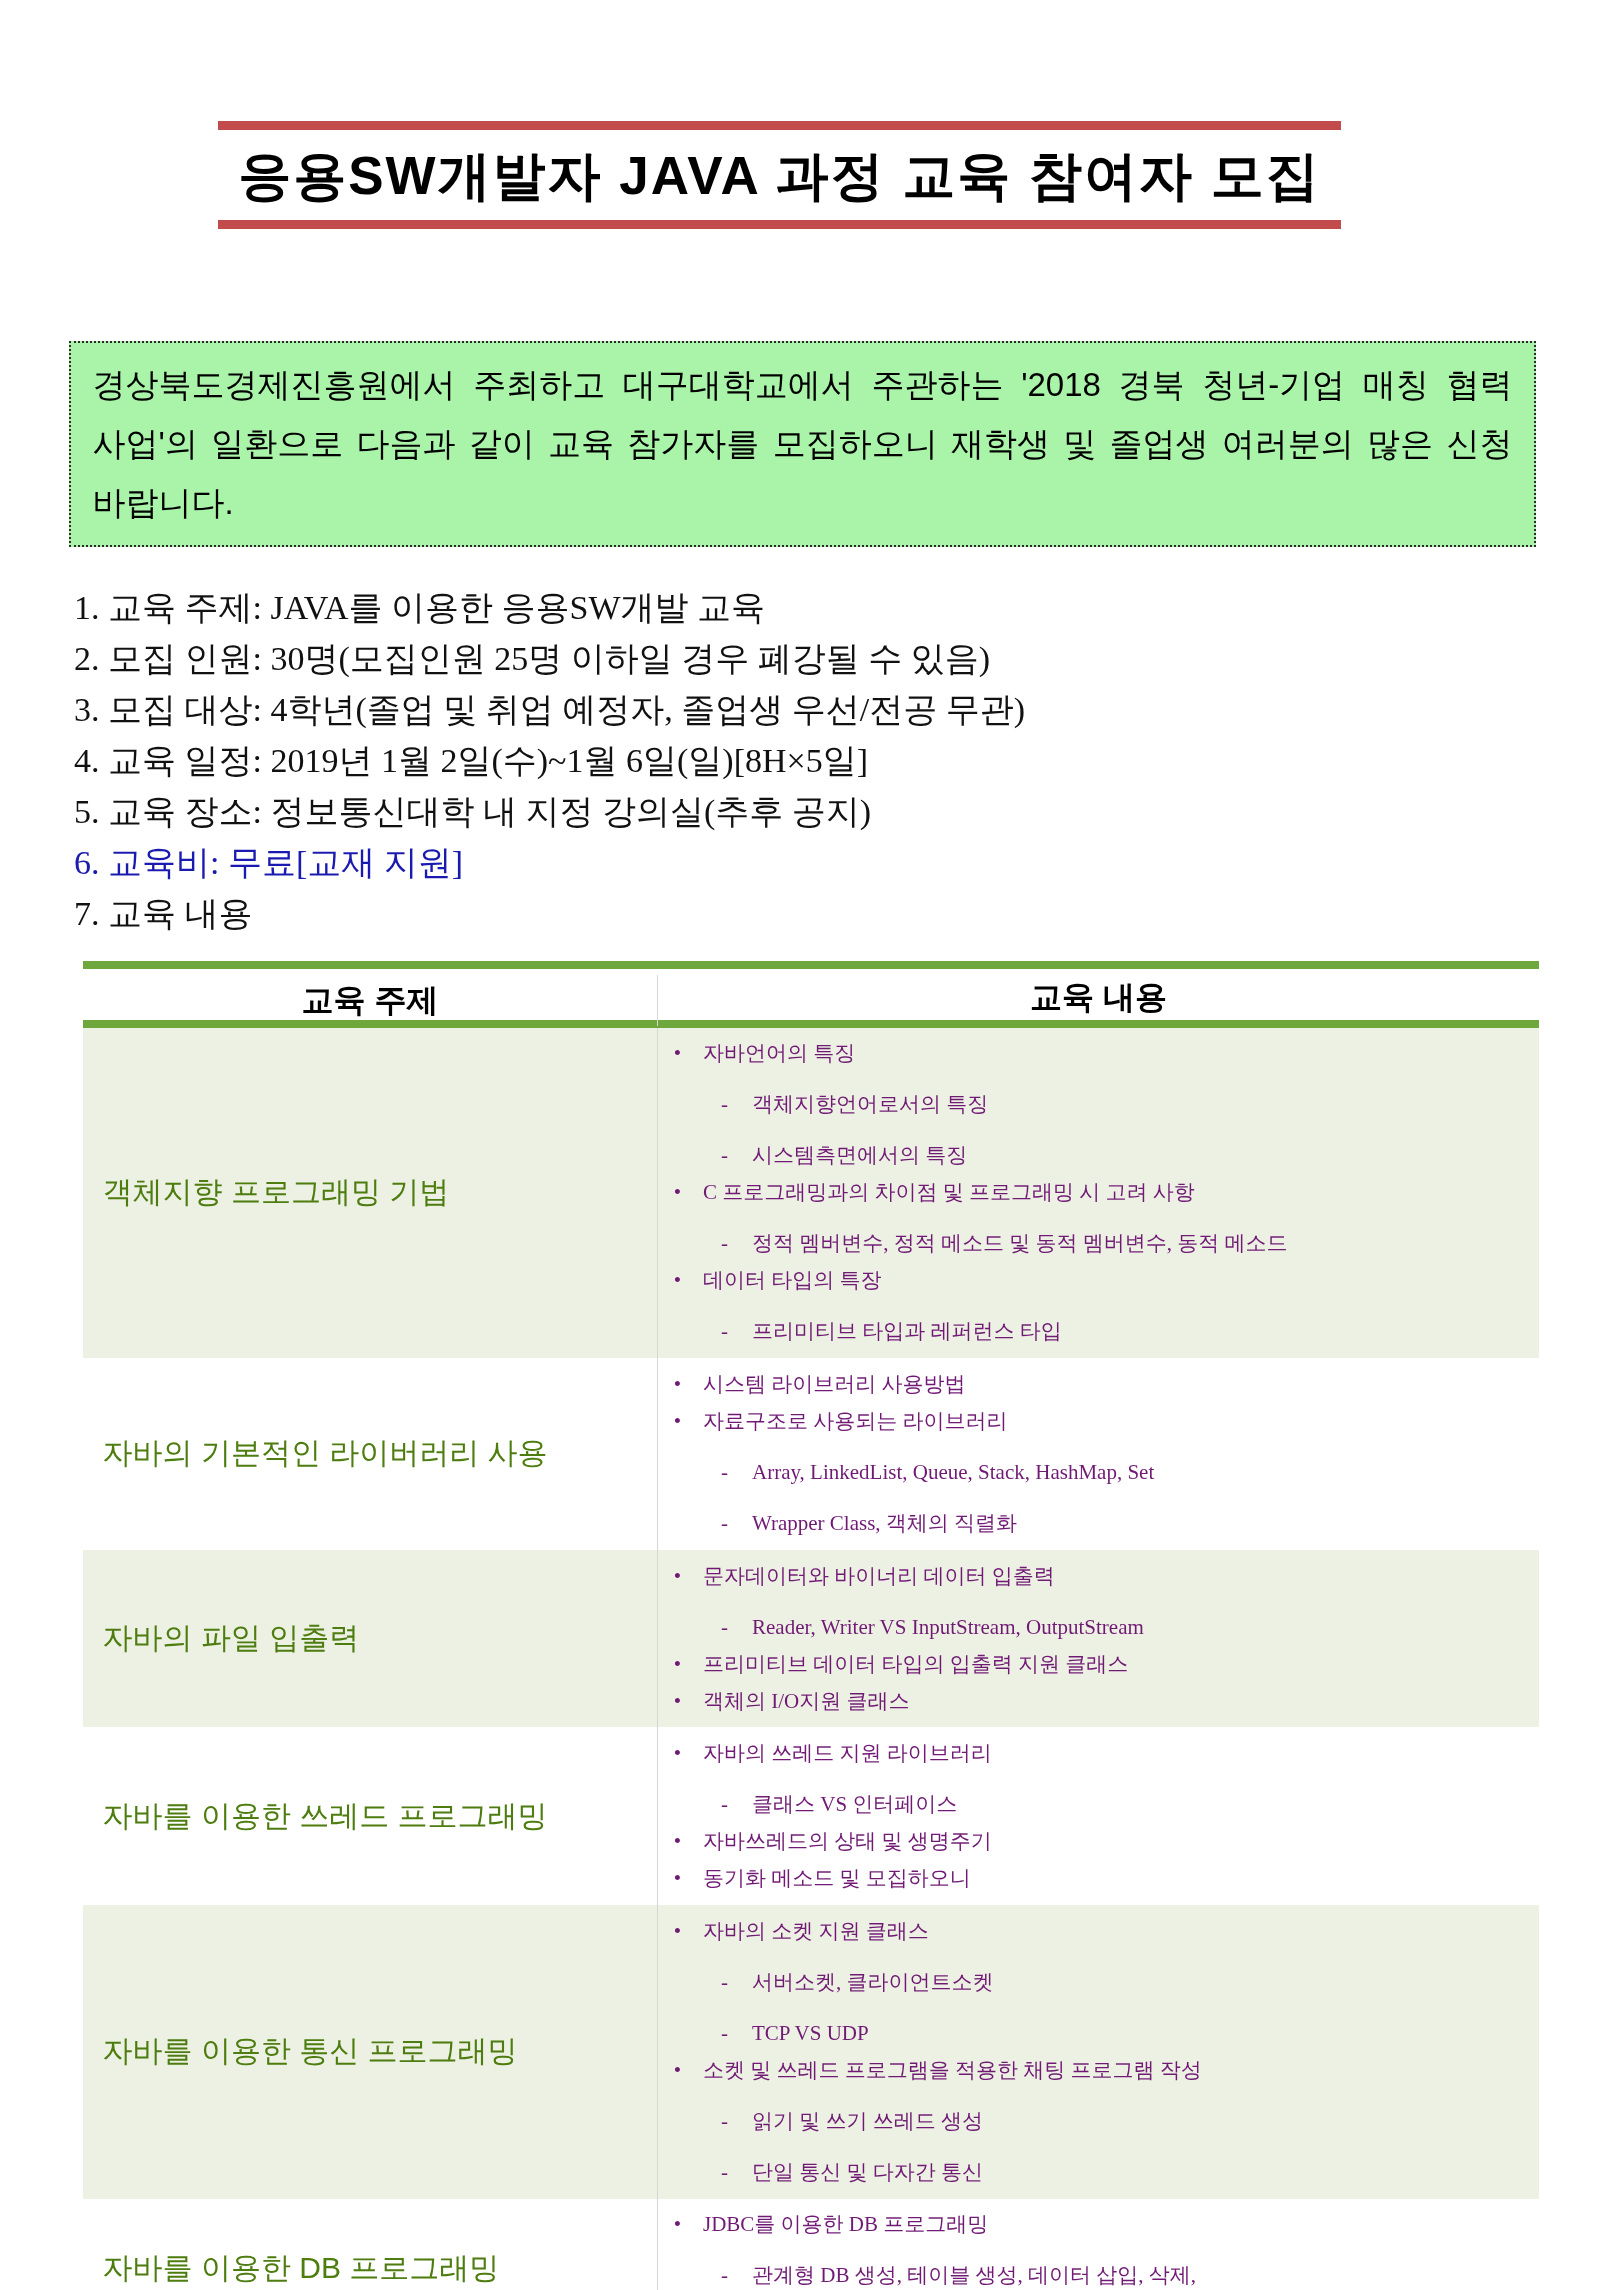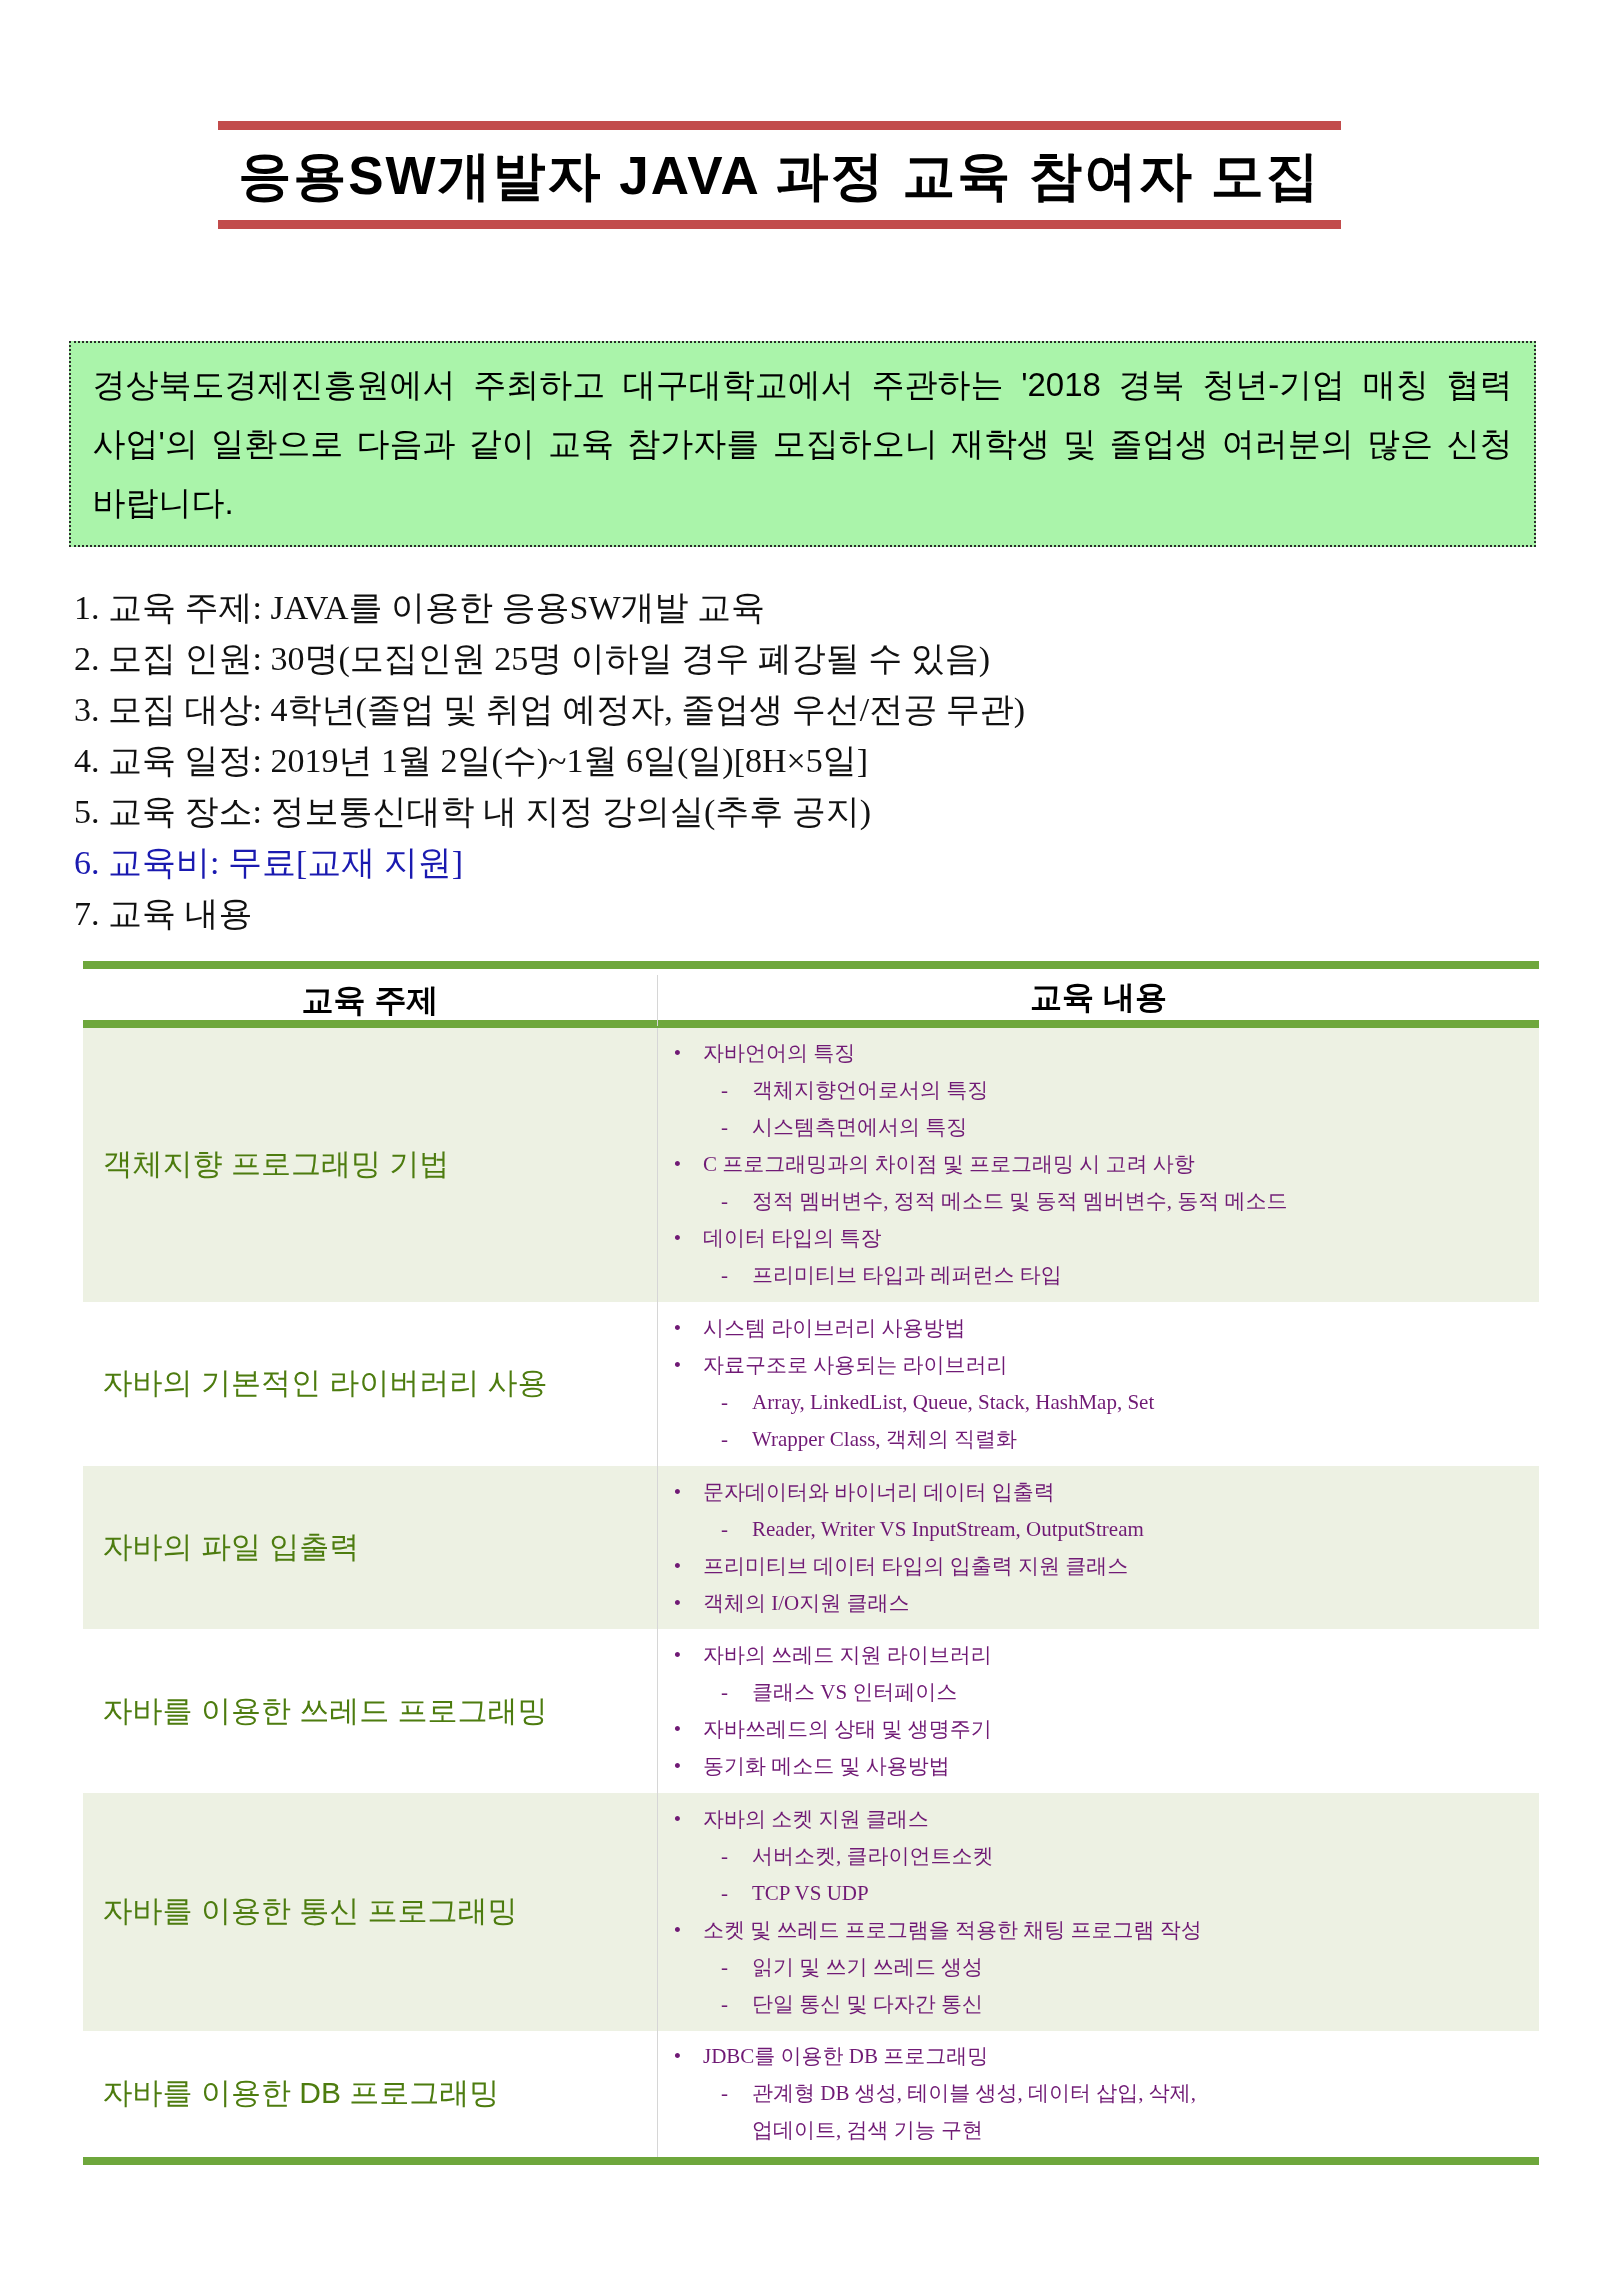--- a/index.html
+++ b/index.html
@@ -78,21 +78,21 @@
   }
   .tcell-right{
     flex:1;
     padding:7.8px 7.8px 7.8px 0;
     font-family:"Liberation Serif","DejaVu Serif",serif;
     font-size:21px;line-height:37px;color:#701a75;
   }
   .line{position:relative;word-break:keep-all;}
   .line-bullet{padding-left:45px;}
   .line-bullet::before{content:"\2022";position:absolute;left:15.7px;}
-  .line-dash{padding-left:94px;}
+  .line-dash{padding-left:94px;margin-top:14px;}
   .line-dash::before{content:"-";position:absolute;left:63px;}
   .line-cont{padding-left:94px;}
 </style>
 </head>
 <body>
 
 <div class="page">
 
   <div class="title-block">
     <div class="red-bar"></div>
@@ -159,21 +159,21 @@
           </div>
         </div>
         <div class="trow">
           <div class="tcell-left">
             <span>자바를 이용한 쓰레드 프로그래밍</span>
           </div>
           <div class="tcell-right">
             <div class="line line-bullet">자바의 쓰레드 지원 라이브러리</div>
             <div class="line line-dash">클래스 VS 인터페이스</div>
             <div class="line line-bullet">자바쓰레드의 상태 및 생명주기</div>
-            <div class="line line-bullet">동기화 메소드 및 사용방법</div>
+            <div class="line line-bullet">동기화 메소드 및 모집하오니</div>
           </div>
         </div>
         <div class="trow shaded">
           <div class="tcell-left">
             <span>자바를 이용한 통신 프로그래밍</span>
           </div>
           <div class="tcell-right">
             <div class="line line-bullet">자바의 소켓 지원 클래스</div>
             <div class="line line-dash">서버소켓, 클라이언트소켓</div>
             <div class="line line-dash">TCP VS UDP</div>

